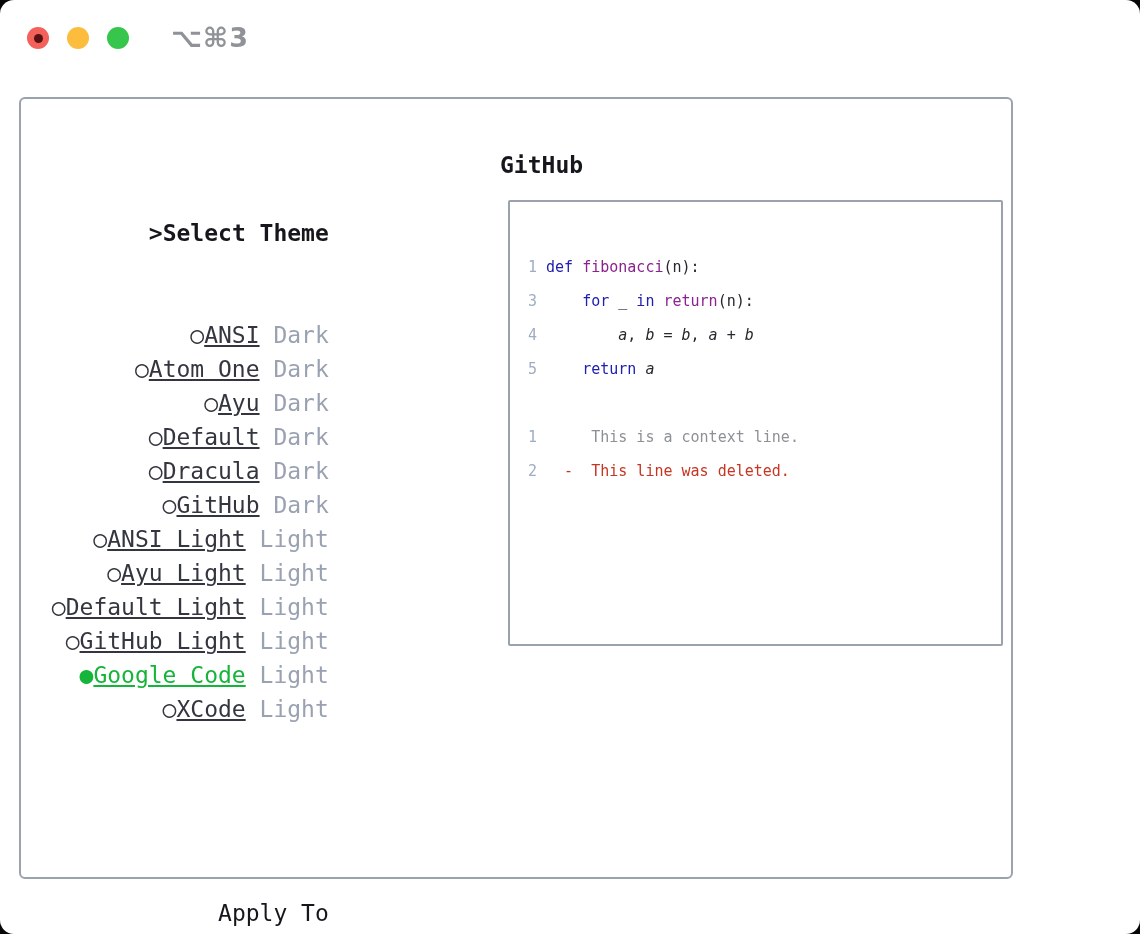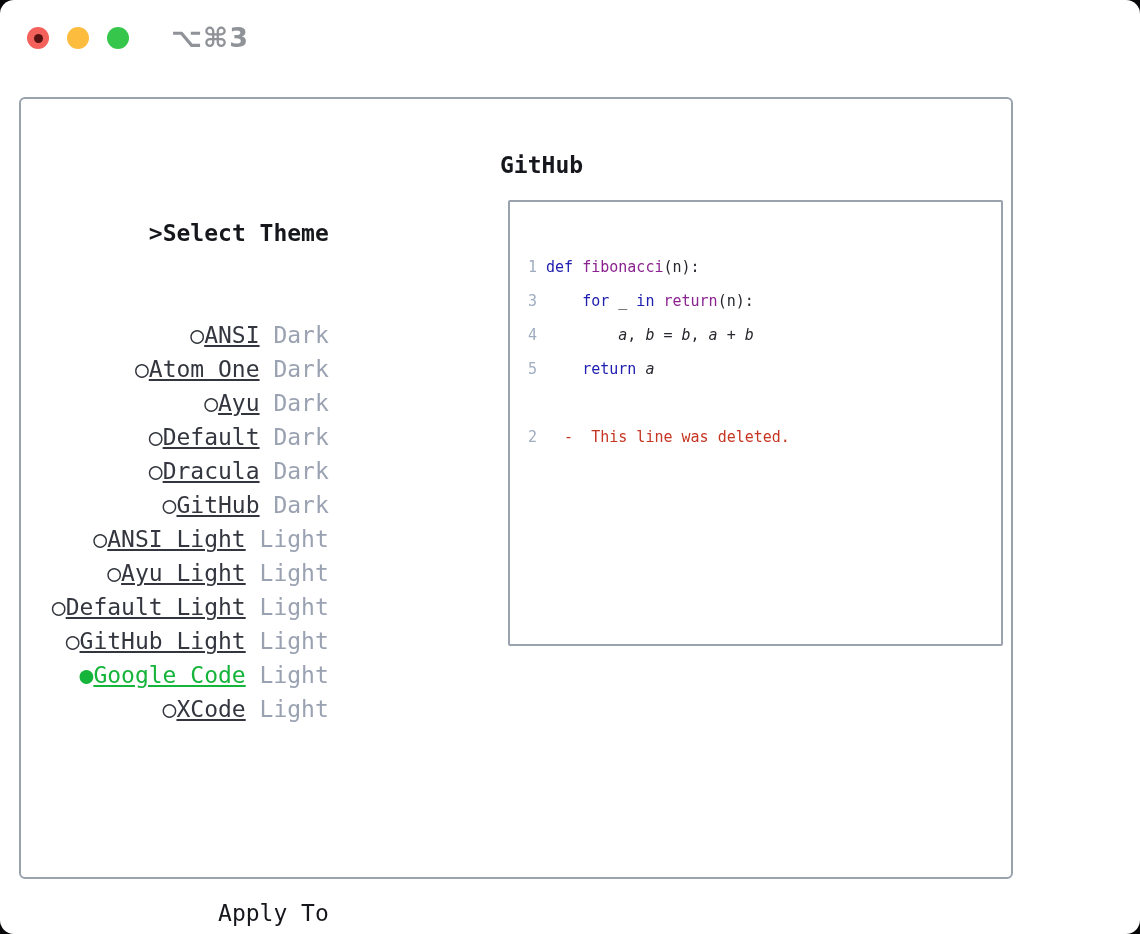--- a/index.html
+++ b/index.html
@@ -102,17 +102,18 @@
     </div>
 
     <div class="preview-hdr">GitHub</div>
 
     <div class="preview-box" id="preview-code">
         <div class="code-line"><span class="lnum">1</span><span class="lcontent"><span class="tok-kwd">def</span><span class="tok-pln"> </span><span class="tok-typ">fibonacci</span><span class="tok-pln">(n):</span></span></div>
         <div class="code-line"><span class="lnum">3</span><span class="lcontent"><span class="tok-pln">    </span><span class="tok-kwd">for</span><span class="tok-pln"> _ </span><span class="tok-kwd">in</span><span class="tok-pln"> </span><span class="tok-typ">return</span><span class="tok-pln">(n):</span></span></div>
         <div class="code-line"><span class="lnum">4</span><span class="lcontent"><span class="tok-pln">        </span><span class="tok-var">a</span><span class="tok-pln">, </span><span class="tok-var">b</span><span class="tok-pln"> = </span><span class="tok-var">b</span><span class="tok-pln">, </span><span class="tok-var">a</span><span class="tok-pln"> + </span><span class="tok-var">b</span></span></div>
         <div class="code-line"><span class="lnum">5</span><span class="lcontent"><span class="tok-pln">    </span><span class="tok-kwd">return</span><span class="tok-pln"> </span><span class="tok-var">a</span></span></div>
         <div class="code-line"><span class="lnum"></span><span class="lcontent"></span></div>
+        <div class="code-line"><span class="lnum">1</span><span class="lcontent"><span class="tok-ctx">     This is a context line.</span></span></div>
         <div class="code-line"><span class="lnum">2</span><span class="lcontent"><span class="tok-del">  -  This line was deleted.</span></span></div>
       </div>
 
   </div>
 </div>
 
 </body></html>

